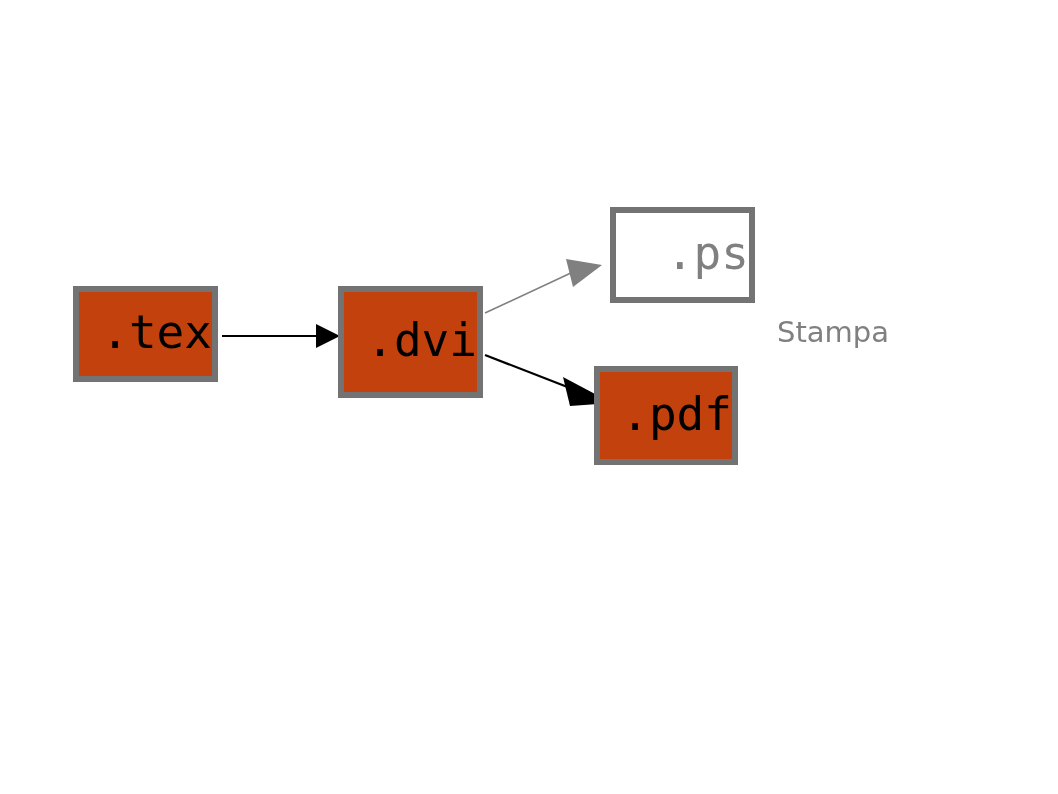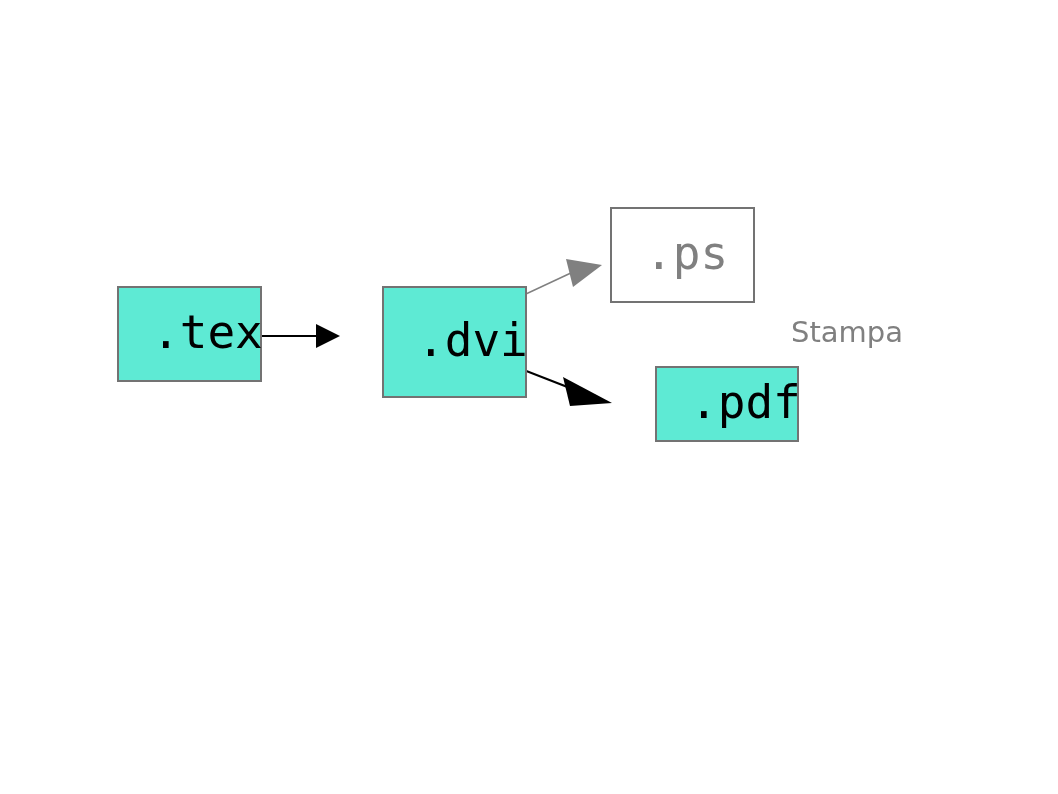--- a/index.html
+++ b/index.html
@@ -11,58 +11,56 @@
     position: relative;
     width: 1058px;
     height: 794px;
     background: #ffffff;
     overflow: hidden;
     font-family: "Liberation Sans", sans-serif;
   }
   .node {
     position: absolute;
     box-sizing: border-box;
-    border: 2px solid #737373;
+    border: 6px solid #737373;
     display: flex;
     align-items: center;
-    justify-content: flex-start;
+    justify-content: flex-end;
     font-family: "DejaVu Sans Mono", monospace;
     font-size: 46px;
     line-height: 1;
     letter-spacing: 0px;
     white-space: pre;
     user-select: none;
     padding-left: 19px;
   }
   .node-fill {
-    background: #5eead4;
+    background: #c2410c;
     color: #000000;
-    margin-left: 44px;
   }
   .node-plain {
     background: #ffffff;
     color: #808080;
   }
   .node-label {
     padding-left: 14px;
     transform: translateY(-2px);
   }
   #node-tex  { left: 73px;  top: 286px; width: 145px; height: 96px; }
   #node-dvi  { left: 338px; top: 286px; width: 145px; height: 112px; }
   #node-ps   { left: 610px; top: 207px; width: 145px; height: 96px; }
-  #node-pdf  { left: 611px; top: 366px; width: 144px; height: 76px; }
+  #node-pdf  { left: 594px; top: 366px; width: 144px; height: 99px; }
 
   .side-label {
     position: absolute;
     font-family: "DejaVu Sans", sans-serif;
     font-size: 29px;
     line-height: 38px;
     white-space: pre;
     user-select: none;
-    margin-left: 14px;
   }
   #label-stampa {
     left: 777px;
     top: 237px;
     color: #808080;
   }
   #label-stampa-visual {
     left: 777px;
     top: 378px;
     color: #000000;

